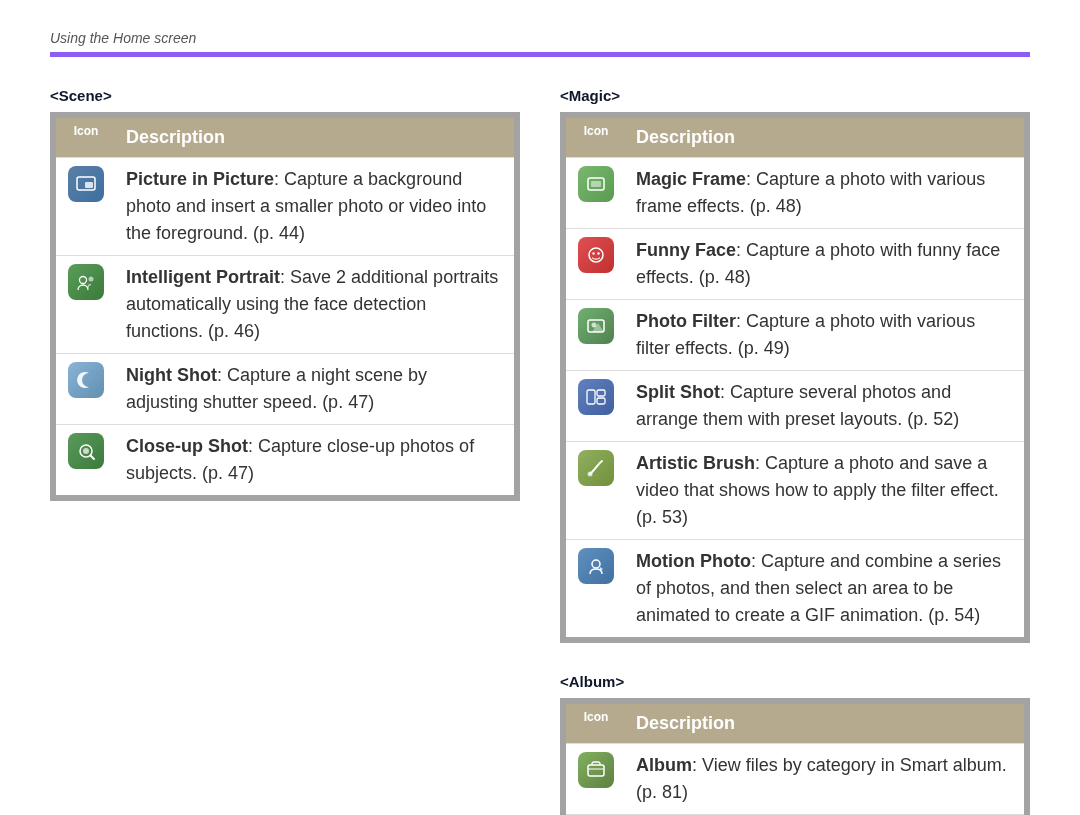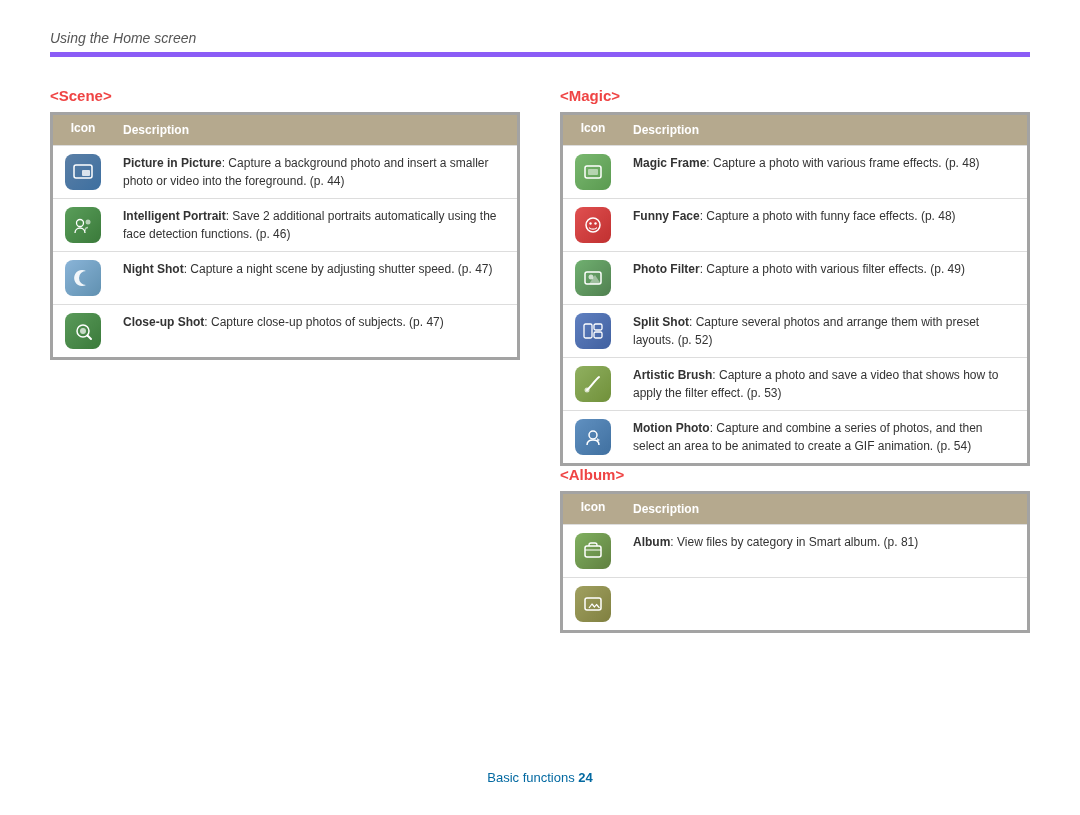--- a/index.html
+++ b/index.html
@@ -39,25 +39,26 @@
     }
 
     .right-col {
       flex: 1;
     }
 
     .section-title {
       font-size: 15px;
       font-weight: bold;
       margin-bottom: 8px;
-      color: #ef4444;
+      color: #0f172a;
     }
 
     .table-wrapper {
-      border: 3px solid #a3a3a3;
+      border: 6px solid #a3a3a3;
+      margin-bottom: 30px;
     }
 
     .table-header {
       display: flex;
       background: #b5a98e;
       color: #fff;
       font-weight: bold;
       font-size: 12px;
     }
 
@@ -85,21 +86,21 @@
       width: 60px;
       padding: 8px 10px;
       display: flex;
       align-items: flex-start;
       justify-content: center;
     }
 
     .col-desc {
       flex: 1;
       padding: 8px 10px;
-      font-size: 12px;
+      font-size: 18px;
       line-height: 1.5;
     }
 
     .col-desc strong {
       font-weight: bold;
     }
 
     .icon-img {
       width: 36px;
       height: 36px;

